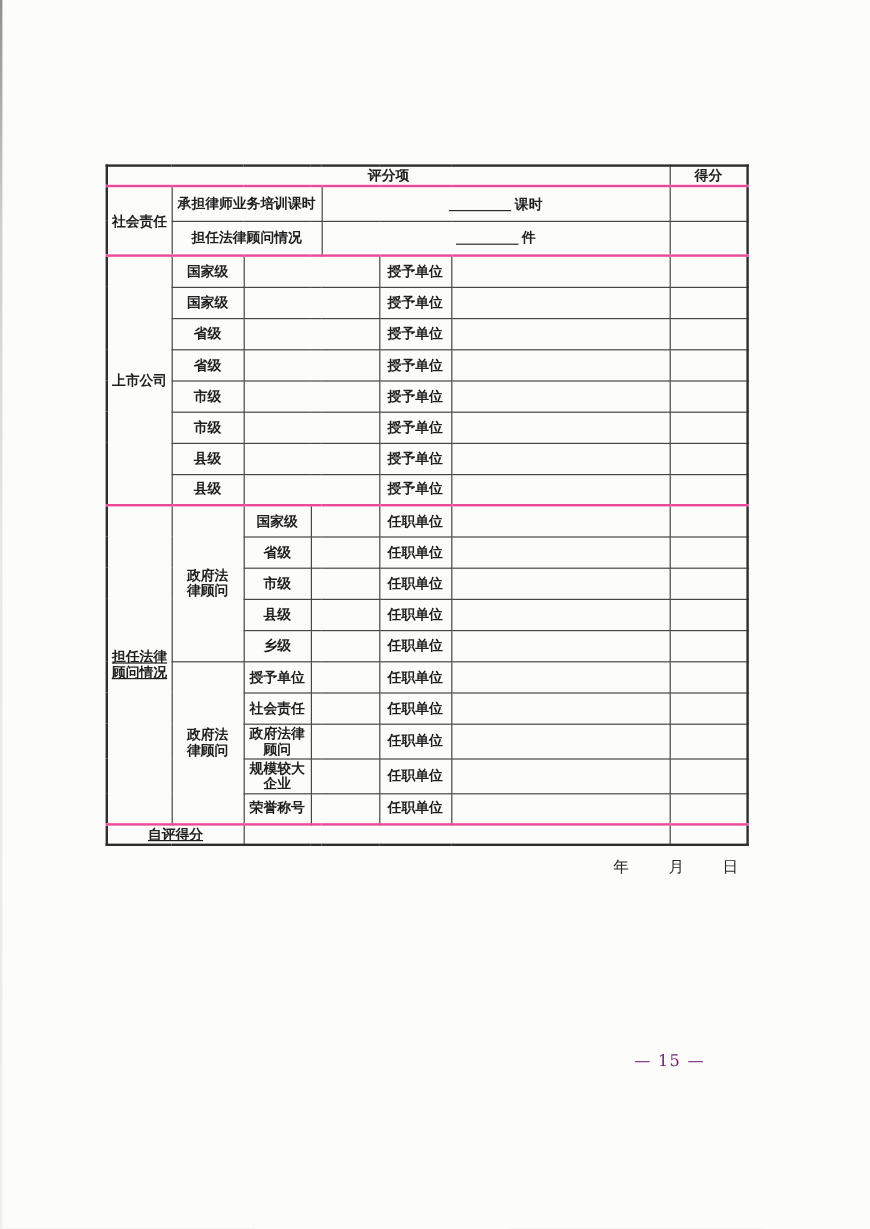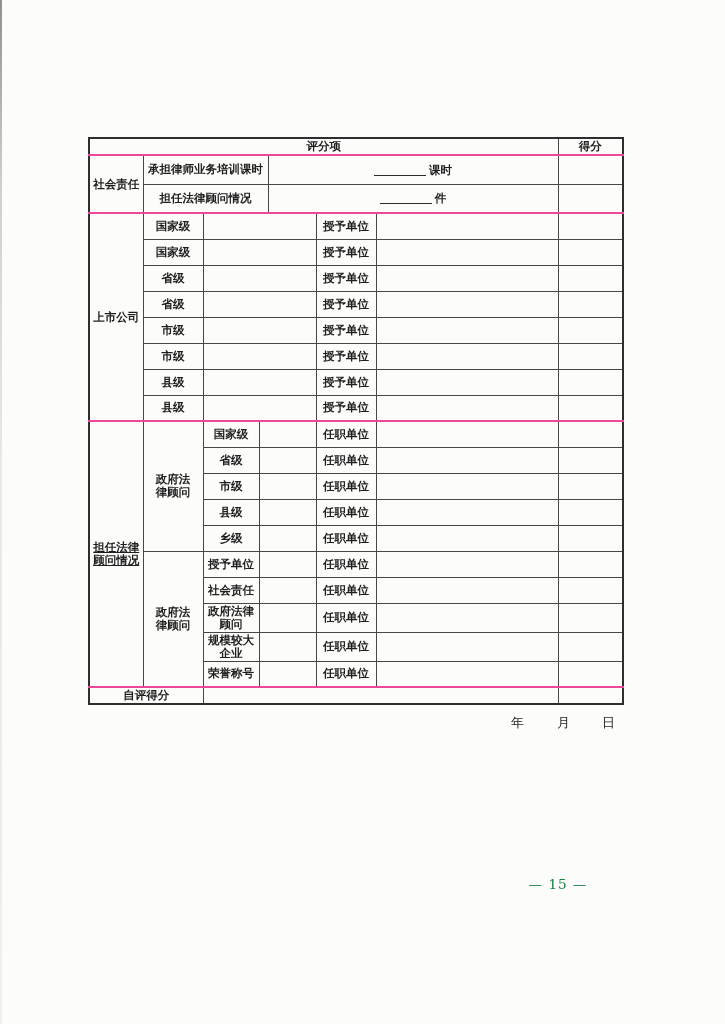--- a/index.html
+++ b/index.html
@@ -31,40 +31,40 @@
     line-height:13px;
     font-weight:600;
     color:#1e1e1e;
     overflow:hidden;
   }
   tr.sec td{border-top:2px solid #ec4899;}
   tr.r-hdr{height:17px;margin-top:44px;}
   tr.r-soc{height:29px;}
   tr.r-honor{height:26px;}
   tr.r-adv{height:26px;}
-  tr.r-self{height:15px;}
+  tr.r-self{height:15px;text-decoration:underline;}
   td .wrap{margin:1px auto;}
   td .w46{max-width:46px;text-decoration:underline;}
   td .w40{max-width:40px;}
   .uline{
     display:inline-block;width:52px;height:12px;
     border-bottom:1px solid #2a2a2a;
     vertical-align:-2px;margin-right:3px;
   }
   .date-line{position:absolute;top:714px;left:0;width:725px;height:18px;
     font-family:"DejaVu Serif","Liberation Serif",serif;font-size:13px;color:#262626;}
   .date-line span{position:absolute;top:0;}
   .dl-year{left:511px;}
   .dl-month{left:557px;}
   .dl-day{left:602px;}
   .page-number{
     position:absolute;top:876px;left:518px;width:80px;
     text-align:center;
     font-family:"DejaVu Serif","Liberation Serif",serif;
-    font-size:13.5px;color:#15803d;
+    font-size:13.5px;color:#701a75;
     letter-spacing:1px;
   }
 </style>
 </head>
 <body>
 
 <div class="page">
   <div class="scan-edge"></div>
 
   <table class="form">

